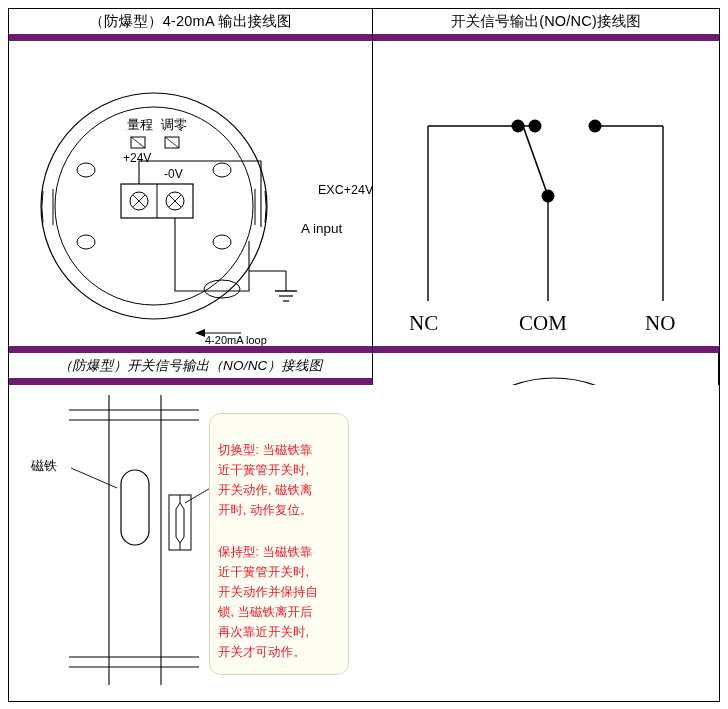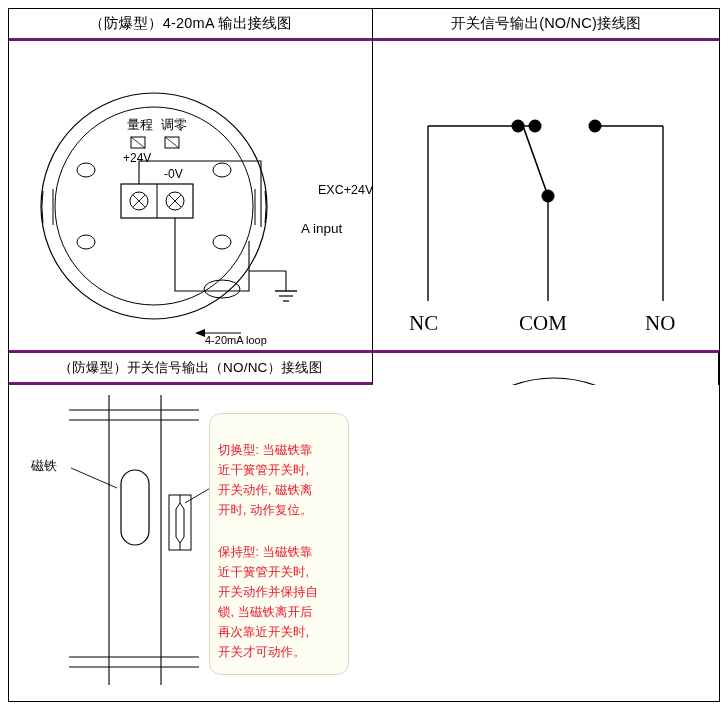--- a/index.html
+++ b/index.html
@@ -25,36 +25,36 @@
     height: 694px;
     border: 1px solid #000000;
     box-sizing: border-box;
     display: grid;
     grid-template-columns: 364px 346px;
     grid-template-rows: 32px 312px 32px 316px;
   }
   .cell {
     position: relative;
     border-right: 1px solid #000000;
-    border-bottom: 3px solid #701a75;
+    border-bottom: 7px solid #701a75;
     box-sizing: border-box;
     overflow: hidden;
   }
   .cell.lastcol { border-right: none; }
   .cell.lastrow { border-bottom: none; }
   .hdr {
     display: flex;
     align-items: center;
     justify-content: center;
     font-size: 14.5px;
     color: #000000;
     letter-spacing: 0.2px;
     white-space: nowrap;
   }
-  .hdr.small { font-size: 13.5px; }
+  .hdr.small { font-size: 13.5px; font-style: italic; }
   .body-cell { background: #ffffff; }
   svg { display: block; }
   .lbl {
     position: absolute;
     font-size: 13px;
     color: #000000;
     white-space: nowrap;
   }
   .bigterm {
     position: absolute;

